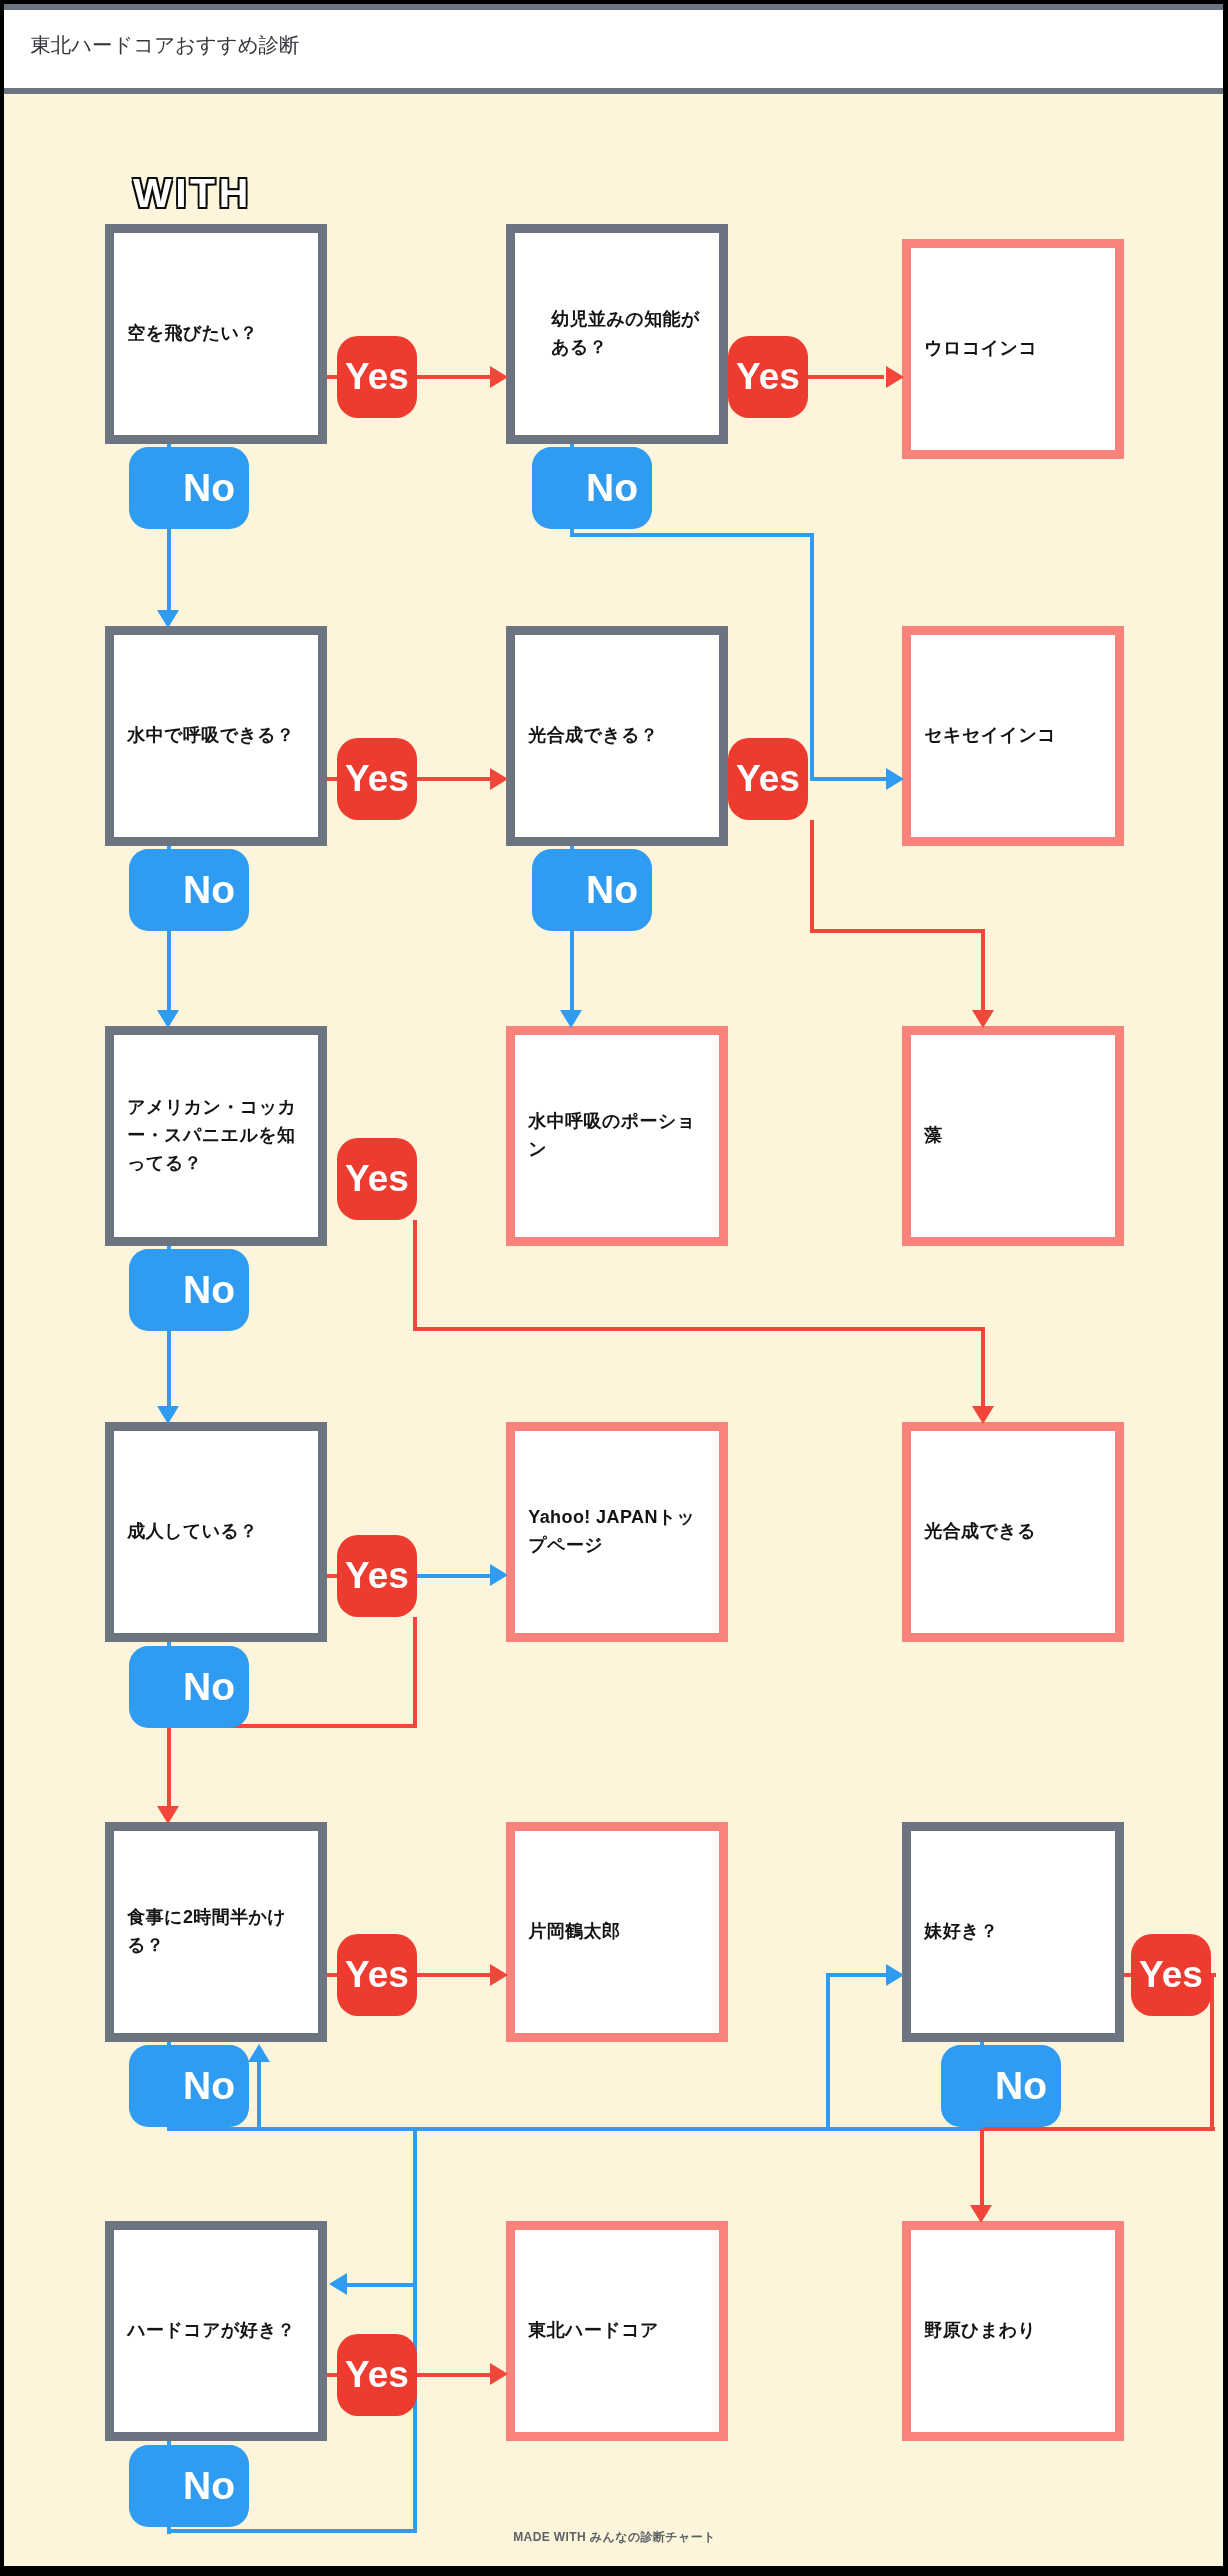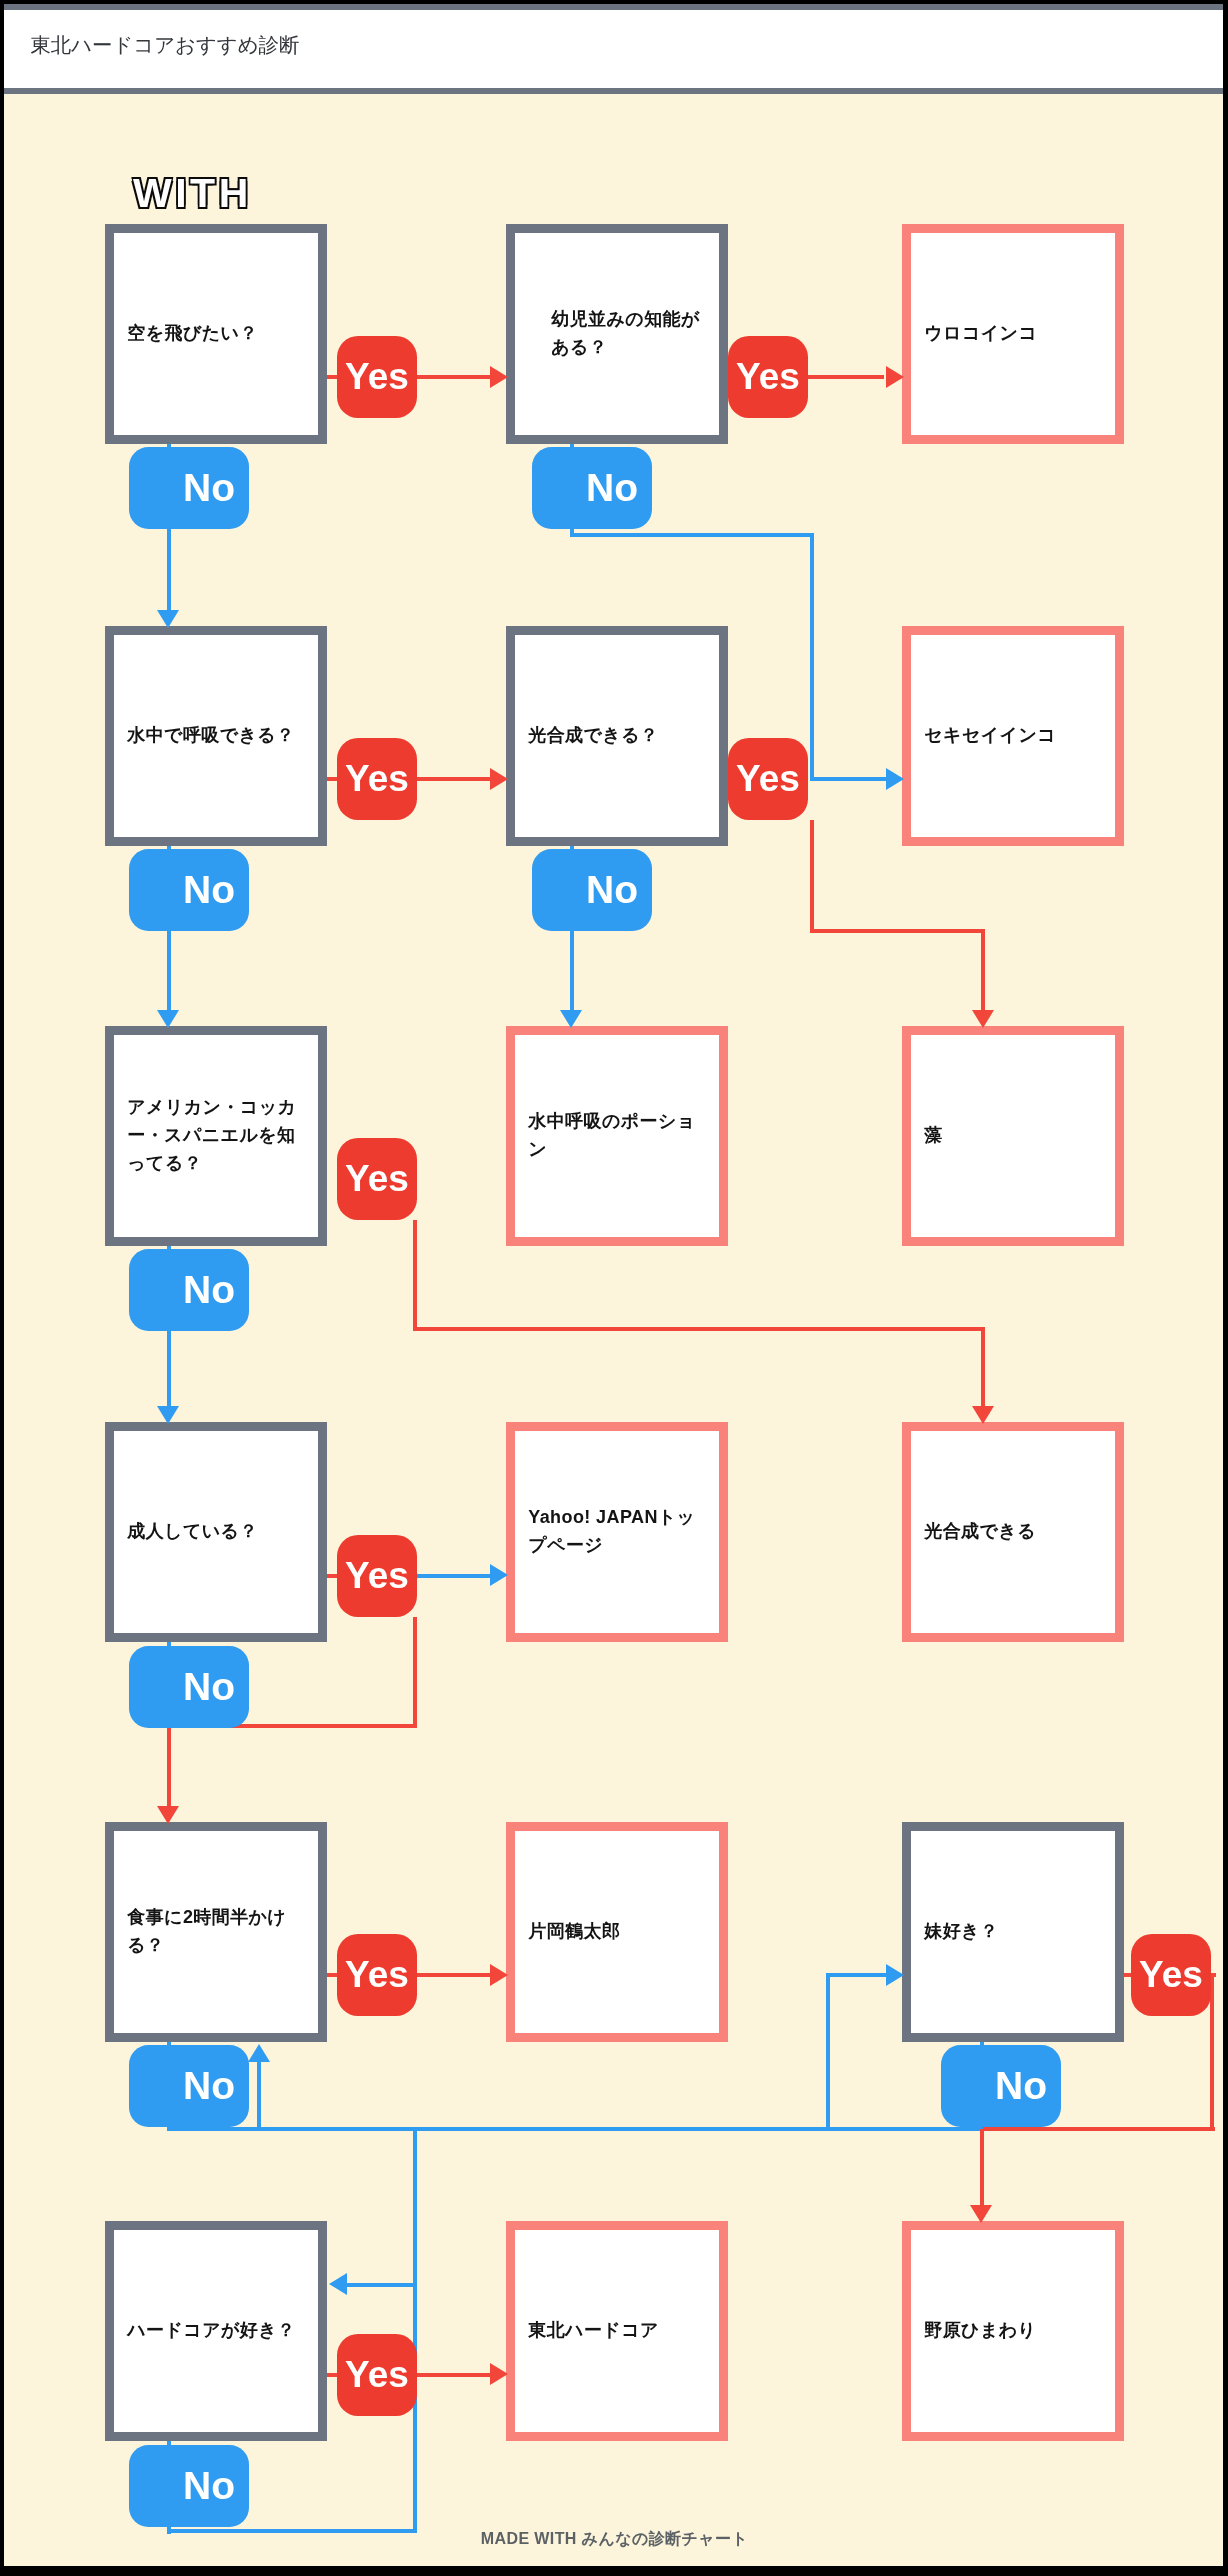--- a/index.html
+++ b/index.html
@@ -20,21 +20,21 @@
   .node.q{border:9px solid #6B7480;}
   .node.a{border:9px solid #F9837B;}
   .seg{position:absolute;z-index:2;}
   .seg.b{background:#2F9BF1;}
   .seg.r{background:#F2463B;}
   .head{position:absolute;width:0;height:0;z-index:4;}
   .pill{position:absolute;z-index:5;display:flex;align-items:center;justify-content:center;
         color:#fff;font-weight:800;}
   .yes{width:80px;height:82px;border-radius:21px;background:#EE3B2F;font-size:37px;}
   .no{width:80px;height:82px;border-radius:19.5px;background:#2F9BF1;font-size:39px;padding-left:40px;}
-  .footer{position:absolute;left:0;top:2529px;width:1229px;text-align:center;font-size:16px;
+  .footer{position:absolute;left:0;top:2529px;width:1229px;text-align:center;font-size:12px;
           font-weight:600;color:#5C6165;letter-spacing:0.4px;z-index:6;}
 </style>
 </head>
 <body>
 
 <div class="canvas">
   <div class="bg"></div>
 
   <div class="hdr">
     <div class="t1">東北ハードコアおすすめ診断</div>
@@ -92,21 +92,21 @@
       <div class="seg r" style="left: 983px; top: 2127px; width: 232px; height: 4.4px;"></div>
       <div class="seg r" style="left: 980px; top: 2129px; width: 4.4px; height: 76px;"></div>
       <div class="seg r" style="left: 327px; top: 2373px; width: 10.6px; height: 4.4px;"></div>
       <div class="seg r" style="left: 417px; top: 2373px; width: 75px; height: 4.4px;"></div>
       <div class="node q" style="left: 105px; top: 224px;">
         <div class="lbl">空を飛びたい？</div>
       </div>
       <div class="node q" style="left: 506px; top: 224px; padding-left: 23px;">
         <div class="lbl">幼児並みの知能がある？</div>
       </div>
-      <div class="node a" style="left: 902px; top: 224px; align-items: center;">
+      <div class="node a" style="left: 902px; top: 239px; align-items: center;">
         <div class="lbl">ウロコインコ</div>
       </div>
       <div class="node q" style="left: 105px; top: 626px;">
         <div class="lbl">水中で呼吸できる？</div>
       </div>
       <div class="node q" style="left: 506px; top: 626px;">
         <div class="lbl">光合成できる？</div>
       </div>
       <div class="node a" style="left: 902px; top: 626px;">
         <div class="lbl">セキセイインコ</div>

